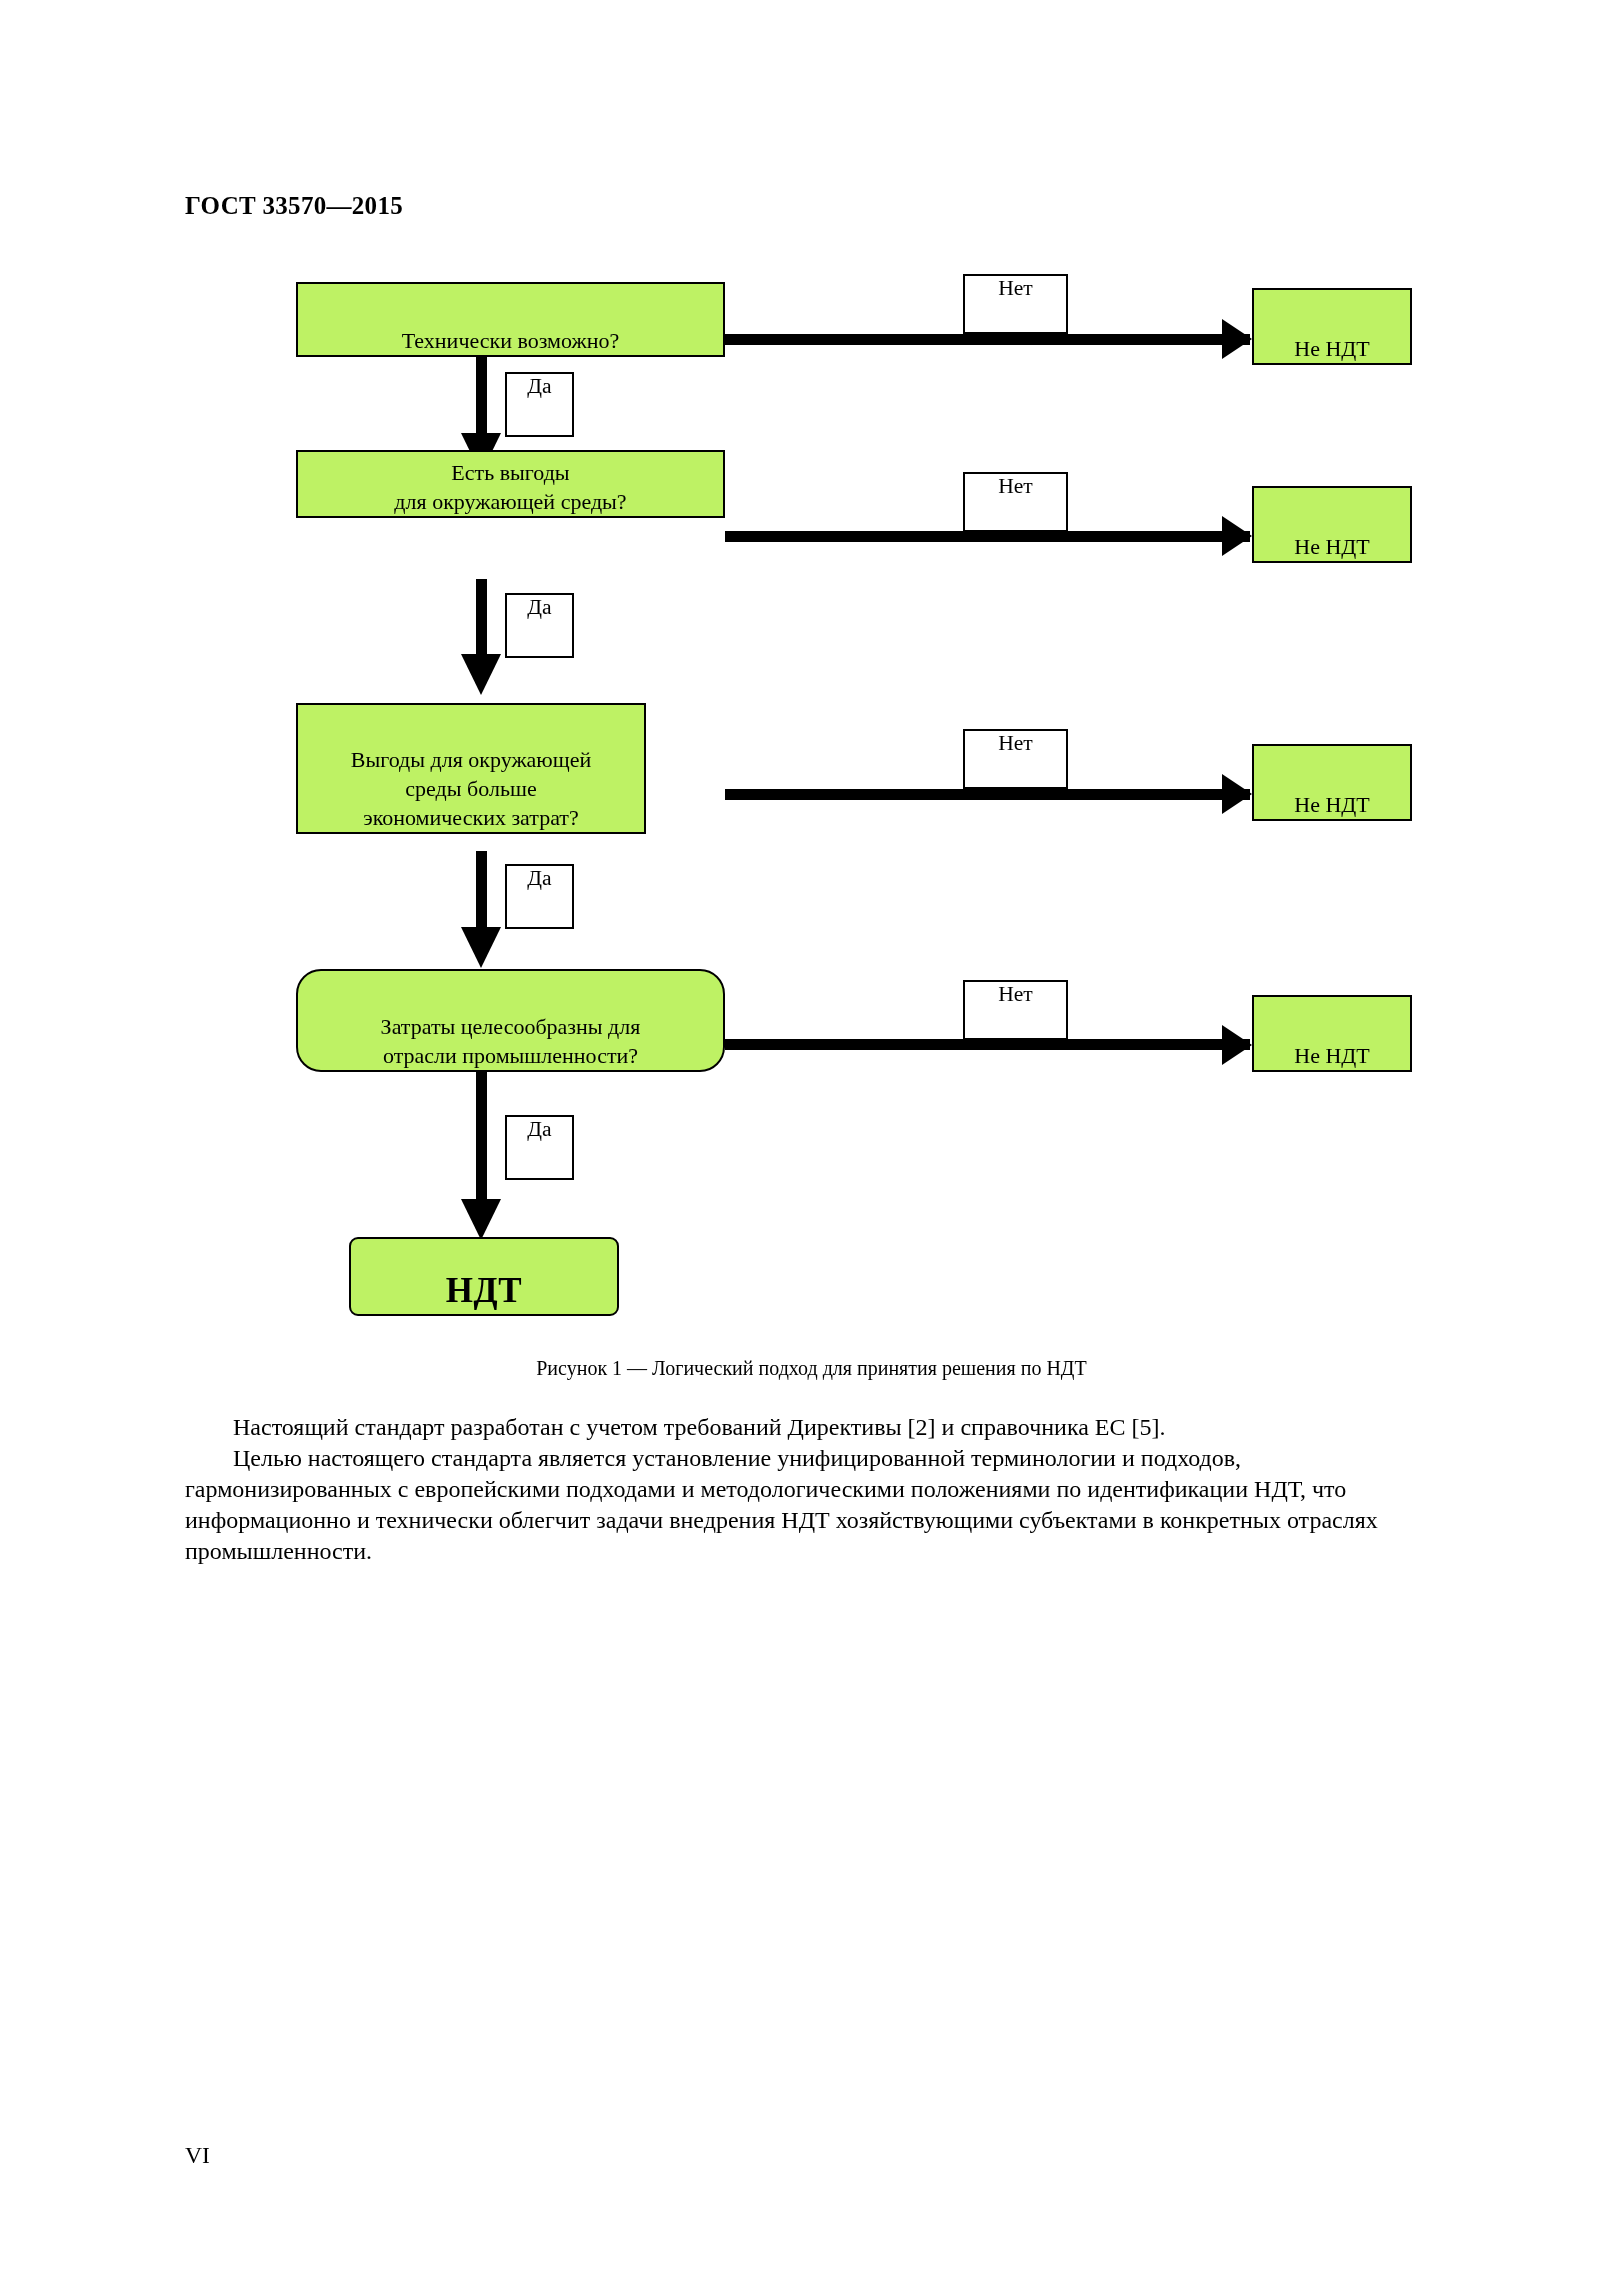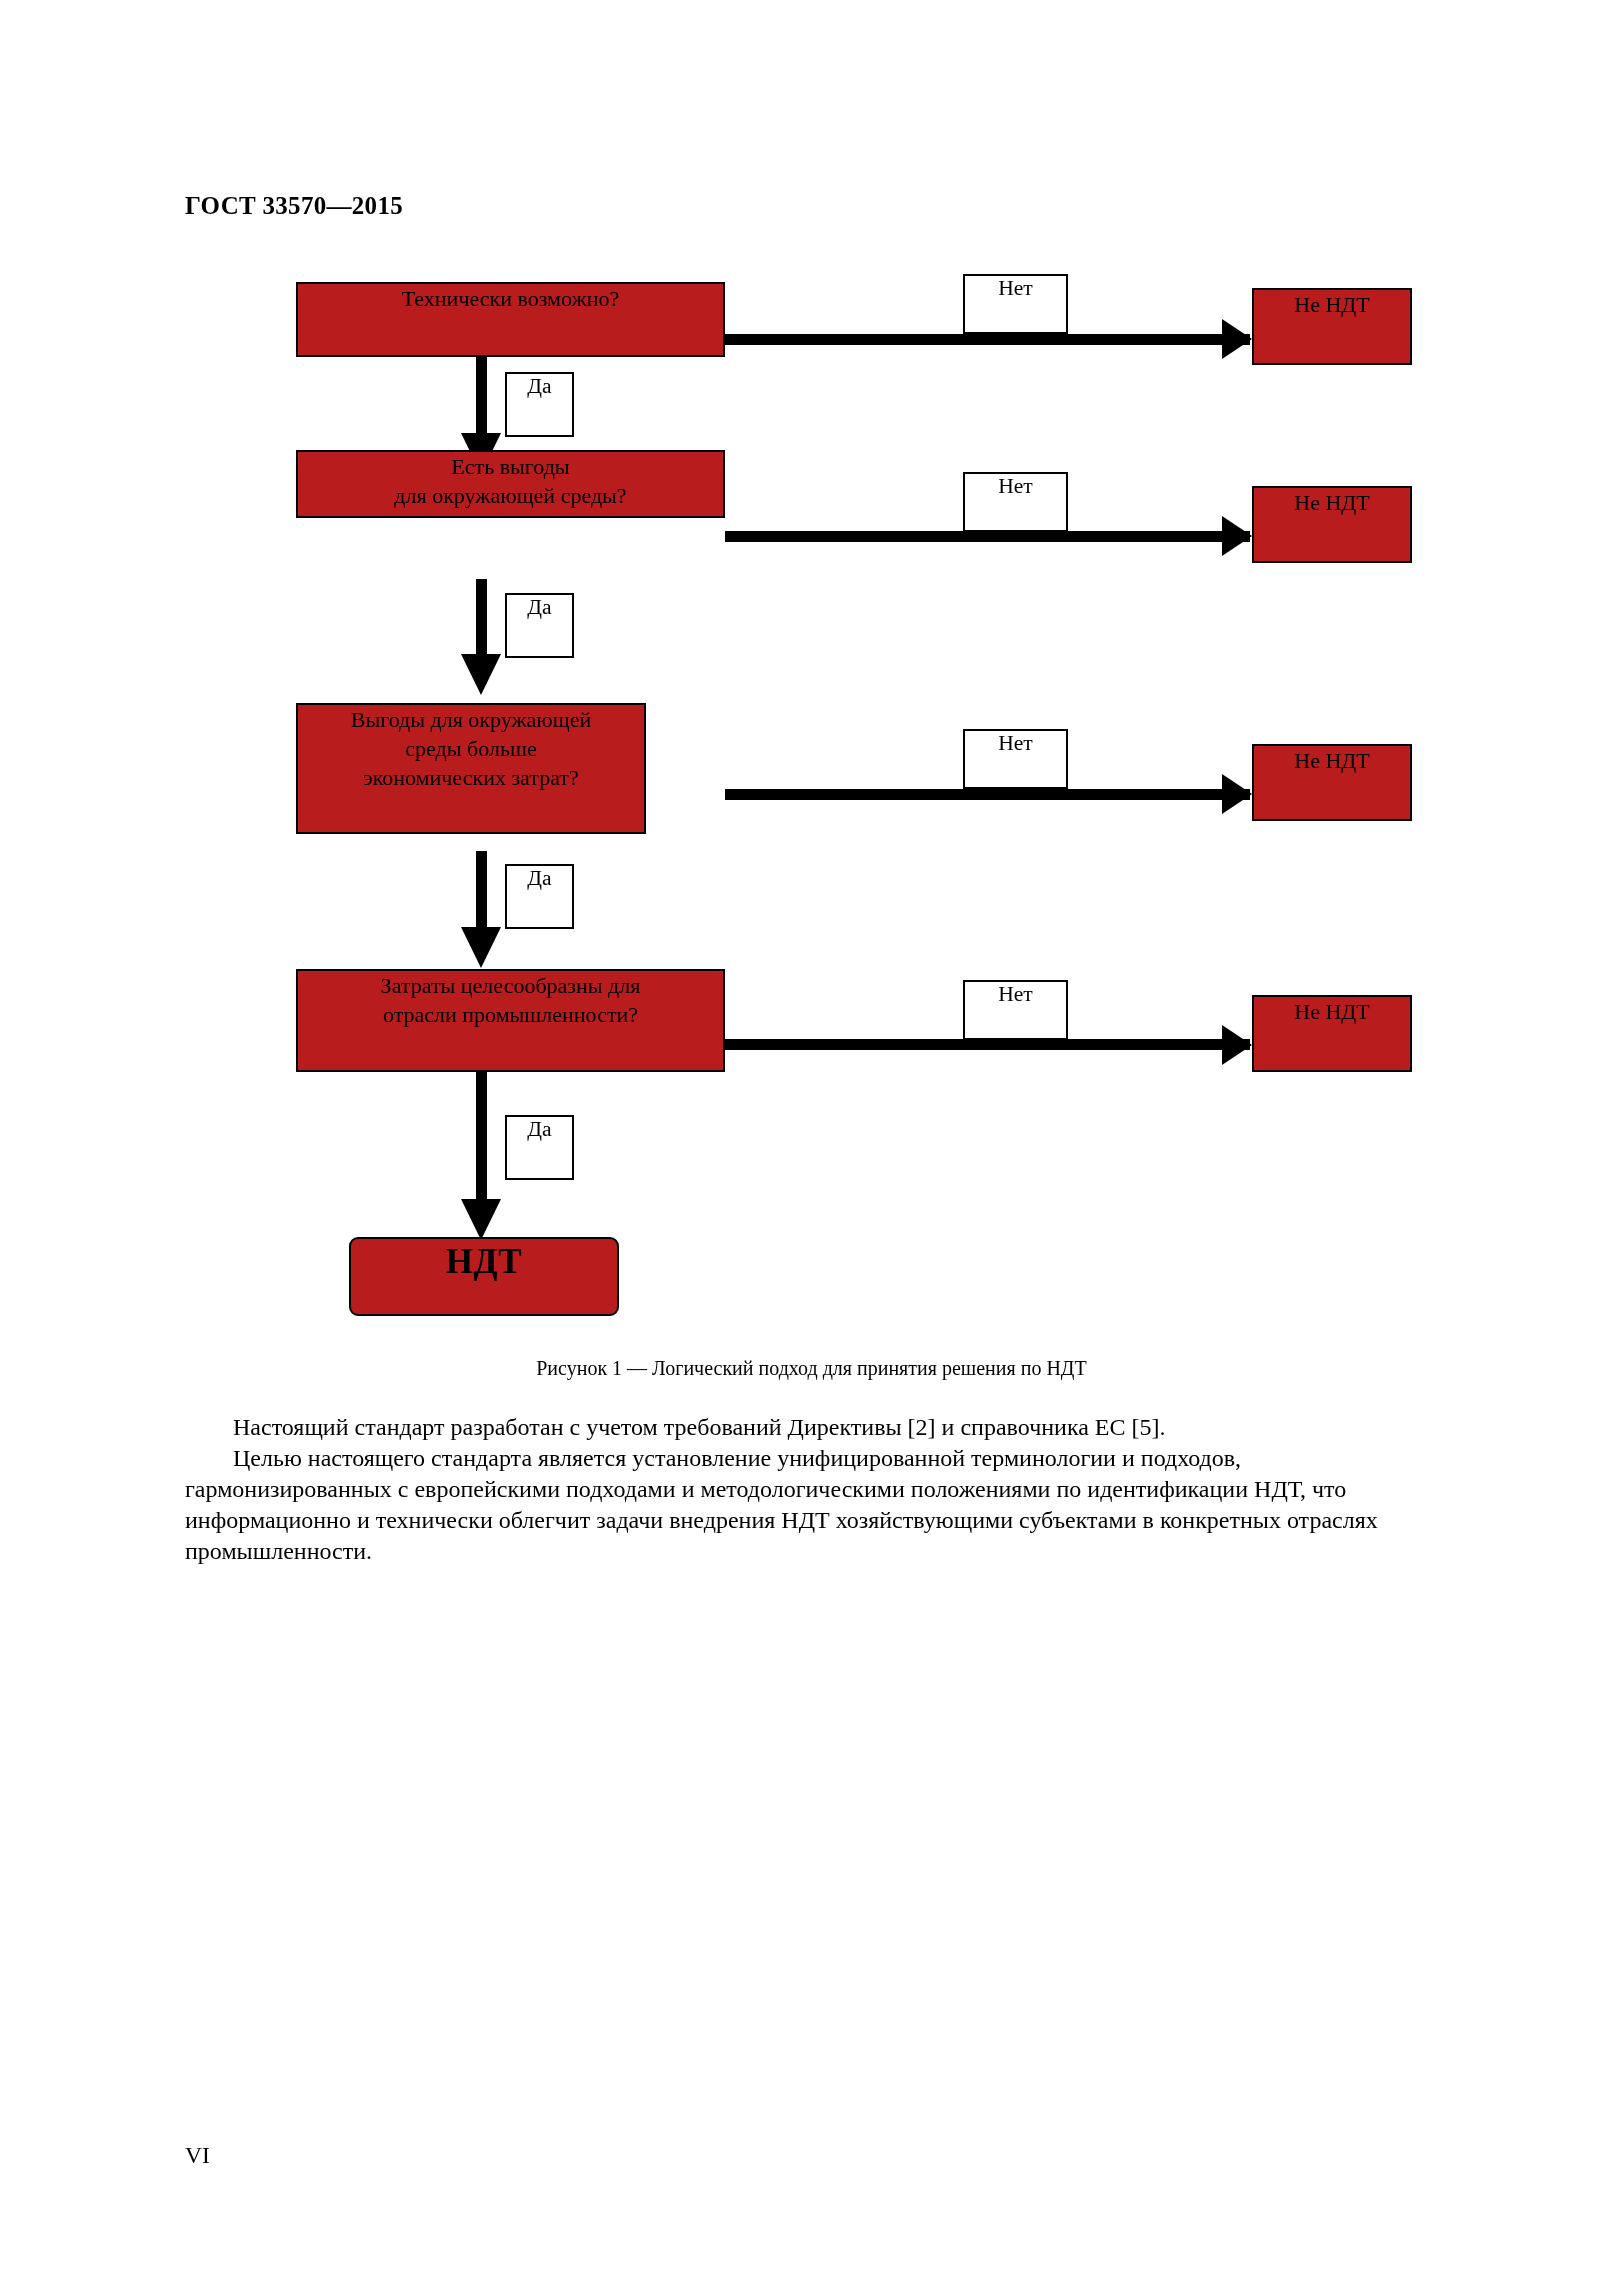--- a/index.html
+++ b/index.html
@@ -35,23 +35,23 @@
     left: 0;
     top: 0;
     width: 1623px;
     height: 1309px;
   }
 
   .node {
     position: absolute;
     box-sizing: border-box;
     border: 2px solid #000;
-    background: #b91c1c;
+    background: #bef264;
     display: flex;
-    align-items: flex-start;
+    align-items: flex-end;
     justify-content: center;
     text-align: center;
     font-size: 22px;
     line-height: 1.32;
     z-index: 3;
     padding: 0 6.5px;
   }
 
   .node.decision { font-size: 22px; }
 
@@ -215,21 +215,21 @@
       <span>Не НДТ</span>
     </div>
 
     <div class="v-arrow-shaft" style="left:476px; top:811px; height:80px;"></div>
     <div class="v-arrow-head" style="left:461px; top:887px;"></div>
 
     <div class="label-box" style="left:505px; top:824px; width:69px; height:65px;">
       <span>Да</span>
     </div>
 
-    <div class="node decision" style="left:296px; top:929px; width:429px; height:103px;">
+    <div class="node decision" style="left:296px; top:929px; width:429px; height:103px;border-radius:25px;">
       <span>
         <span>Затраты целесообразны для</span><br>
         <span>отрасли промышленности?</span>
       </span>
     </div>
 
     <div class="h-arrow-shaft" style="left:725px; top:999px; width:525px;"></div>
     <div class="h-arrow-head" style="left:1222px; top:985px;"></div>
 
     <div class="label-box" style="left:963px; top:940px; width:105px; height:60px;">

